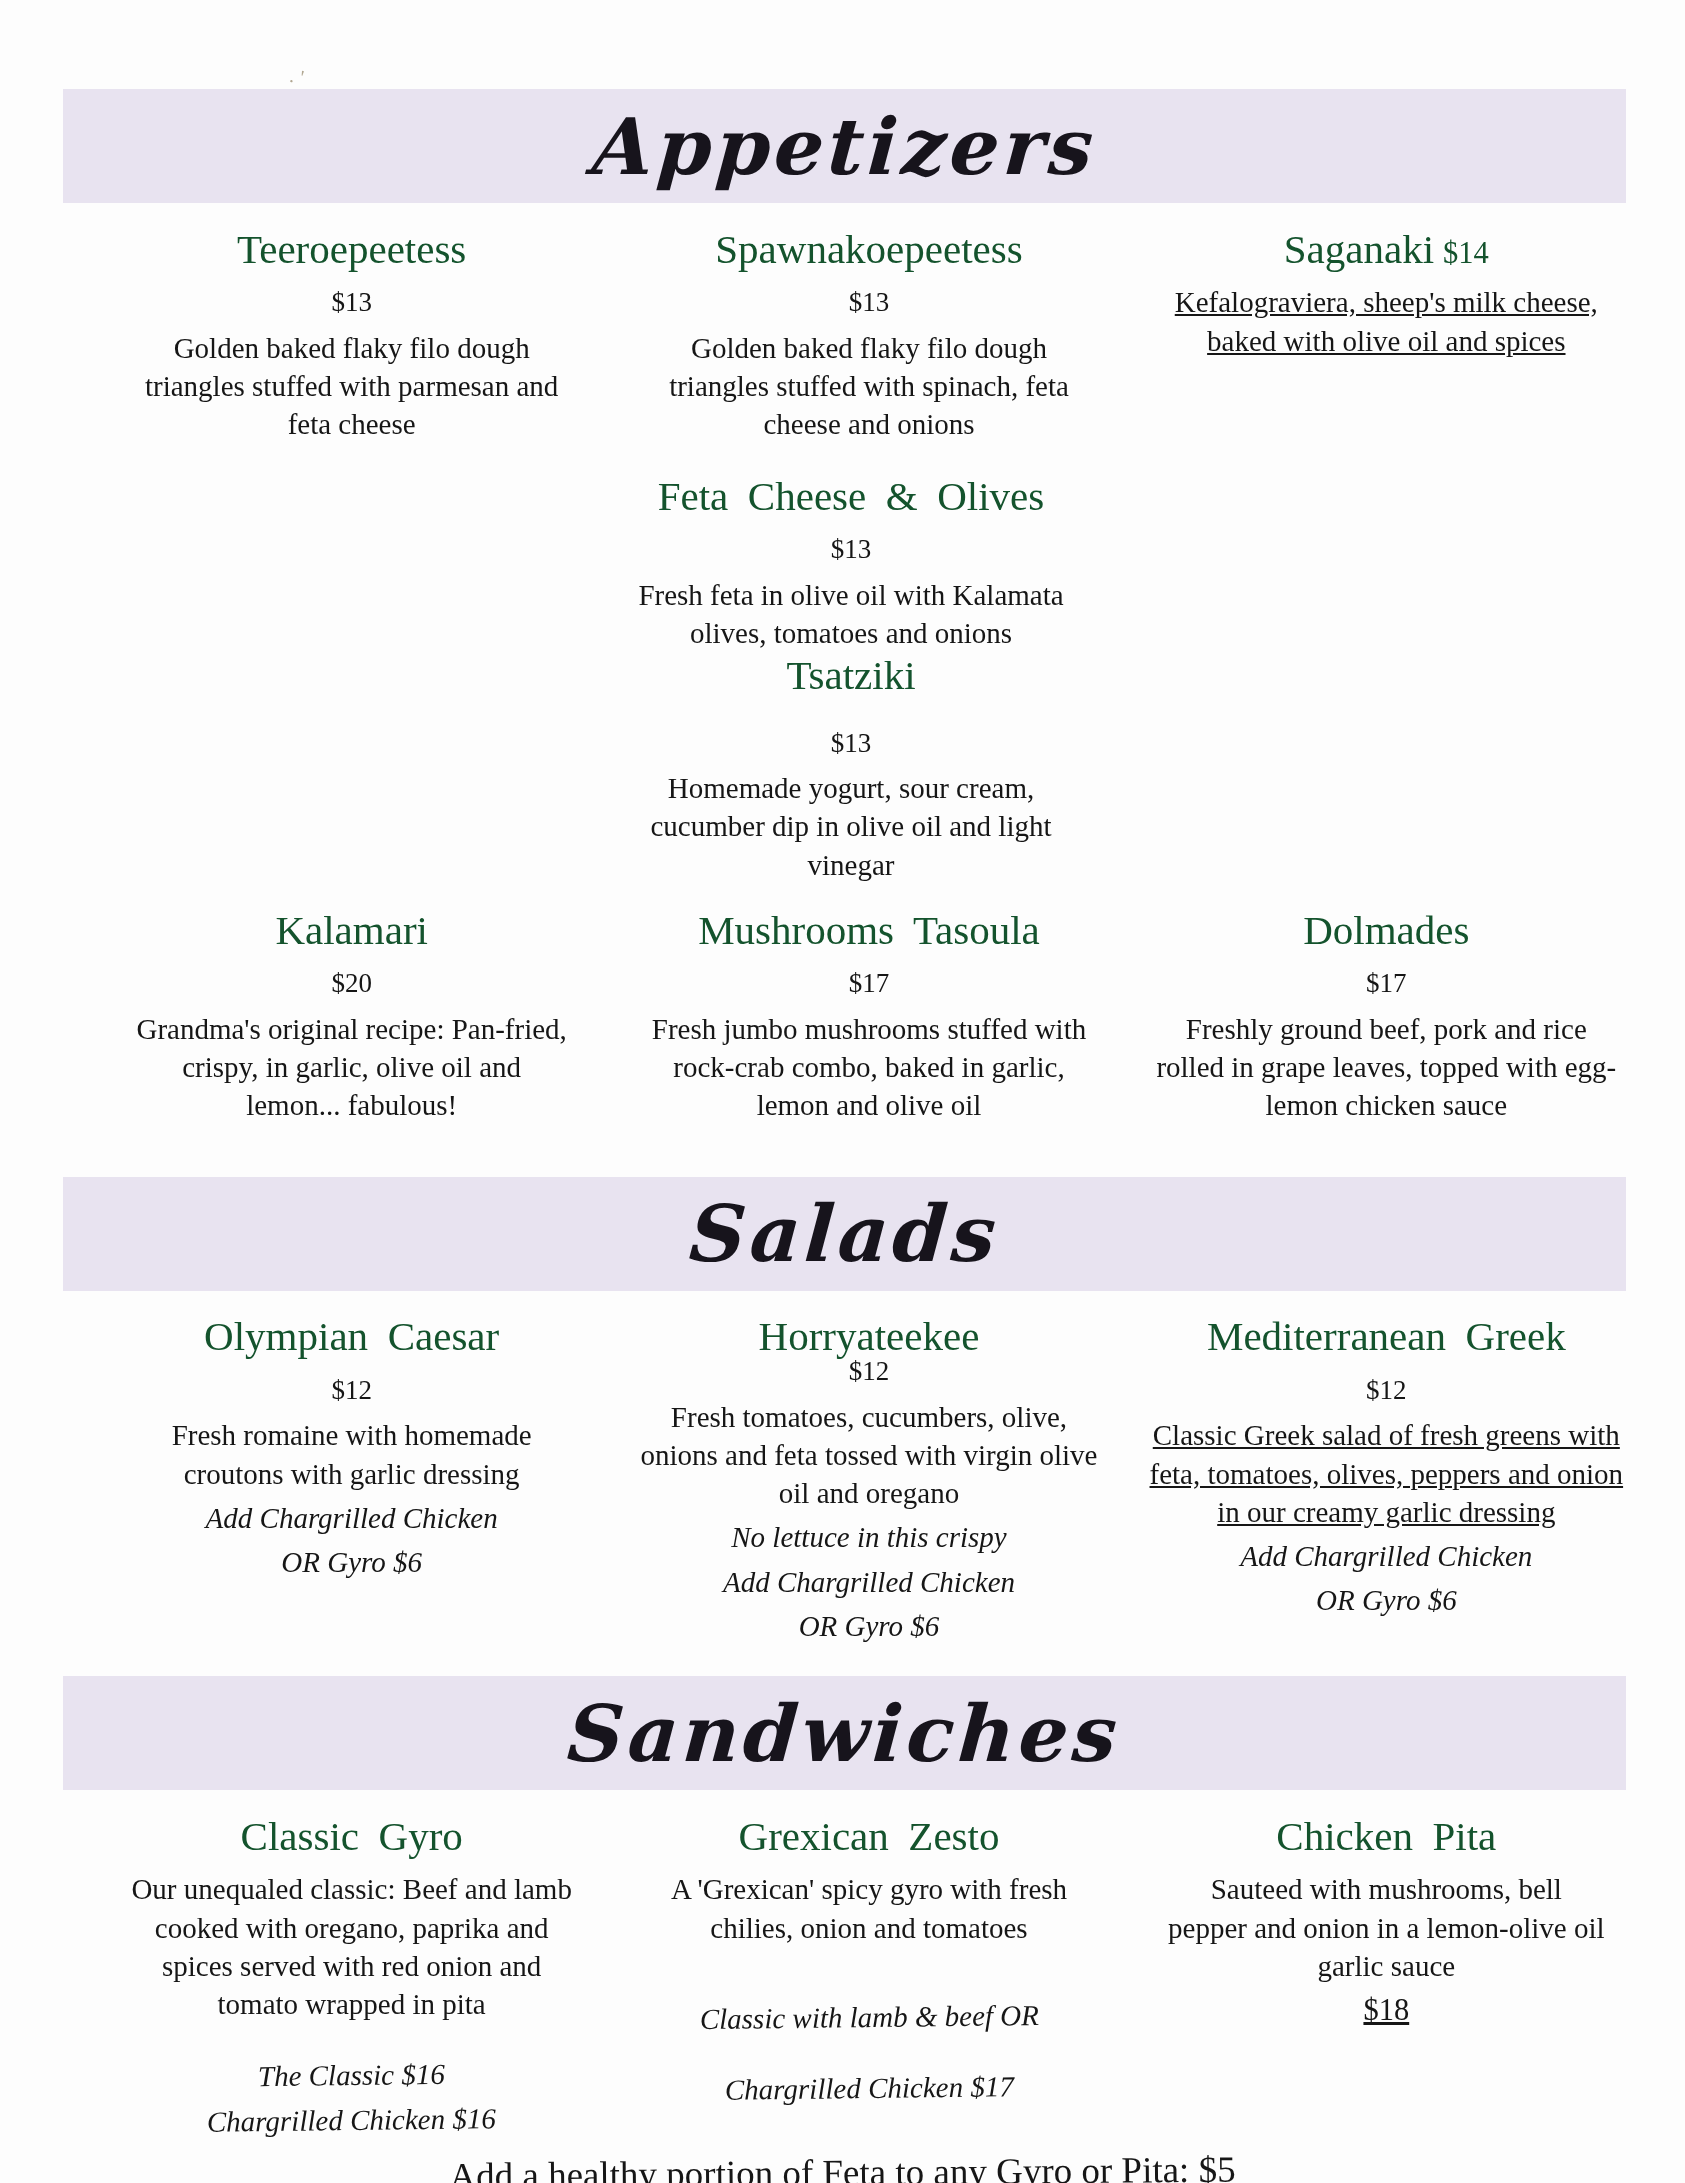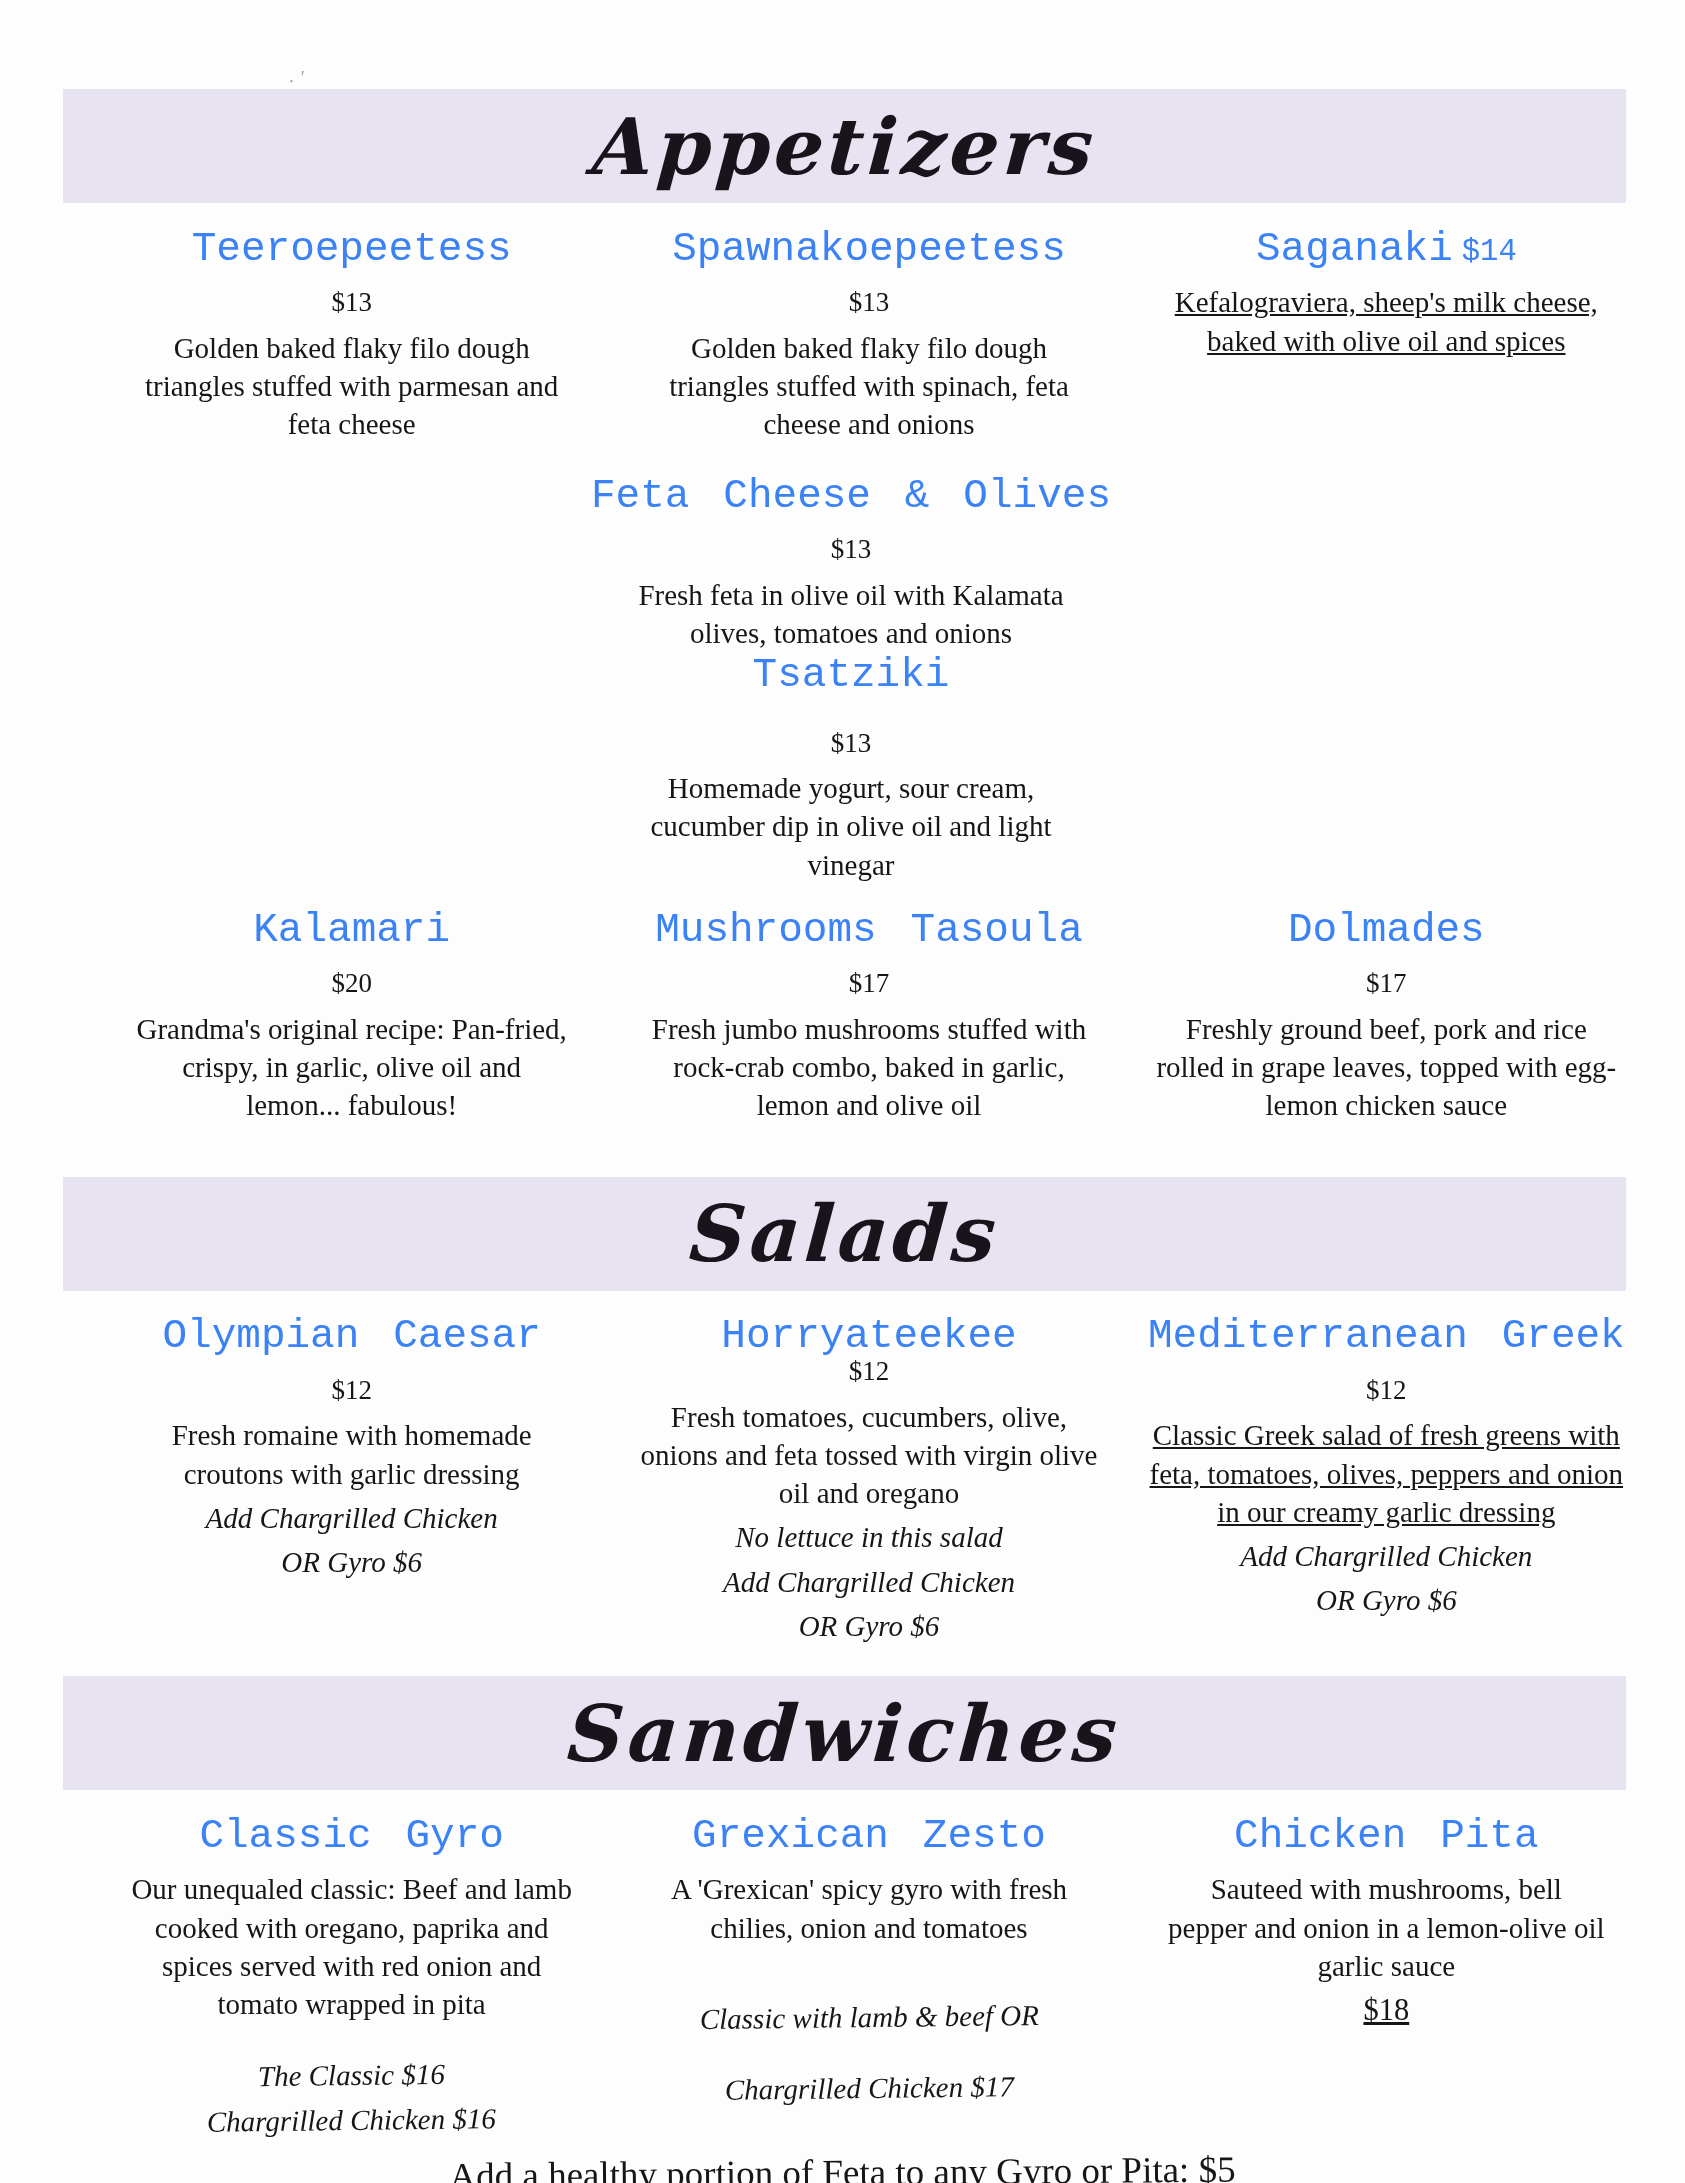--- a/index.html
+++ b/index.html
@@ -38,22 +38,21 @@
     grid-template-columns:1fr;
     padding:0;
     margin-left:288px;
     width:1126px;
     margin-top:29px;
   }
   .item { text-align:center; padding:0 9.3px; }
   .item-title {
     font-size:41px; font-weight:400;
     word-spacing:9.3px; line-height:1.15;
-    color:#3b82f6;
-    font-family:Liberation Mono, monospace;
+    color:#14532d;
   }
   .inline-price { font-size:30.5px; margin-left:9px; }
   .item-price { font-size:27px; margin-top:14.6px; }
   .item-price.tight { margin-top:-4px; }
   .item-price.roomy { margin-top:28px; }
   .item-desc {
     font-size:29px; line-height:1.32;
     max-width:437px; margin:10.6px auto 0 auto;
   }
   .item-desc.w720 { max-width:477px;text-decoration:underline; }
@@ -146,21 +145,21 @@
       <h3 class="item-title">Olympian Caesar</h3>
       <div class="item-price">$12</div>
       <p class="item-desc">Fresh romaine with homemade croutons with garlic dressing</p>
       <p class="item-note">Add Chargrilled Chicken</p>
       <p class="item-note">OR Gyro $6</p>
     </div>
     <div class="item">
       <h3 class="item-title">Horryateekee</h3>
       <div class="item-price tight">$12</div>
       <p class="item-desc w700">Fresh tomatoes, cucumbers, olive, onions and feta tossed with virgin olive oil and oregano</p>
-      <p class="item-note">No lettuce in this salad</p>
+      <p class="item-note">No lettuce in this crispy</p>
       <p class="item-note">Add Chargrilled Chicken</p>
       <p class="item-note">OR Gyro $6</p>
     </div>
     <div class="item">
       <h3 class="item-title">Mediterranean Greek</h3>
       <div class="item-price">$12</div>
       <p class="item-desc w720">Classic Greek salad of fresh greens with feta, tomatoes, olives, peppers and onion in our creamy garlic dressing</p>
       <p class="item-note">Add Chargrilled Chicken</p>
       <p class="item-note">OR Gyro $6</p>
     </div>

